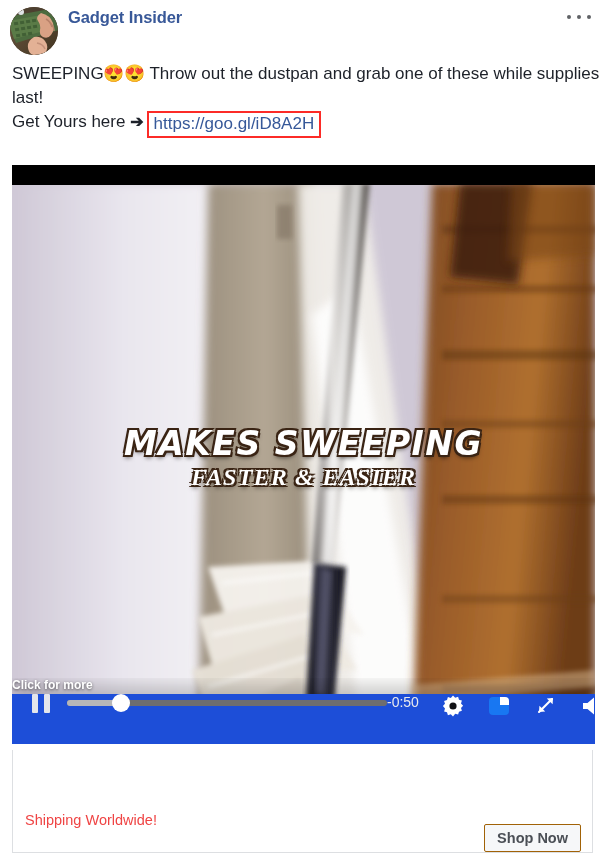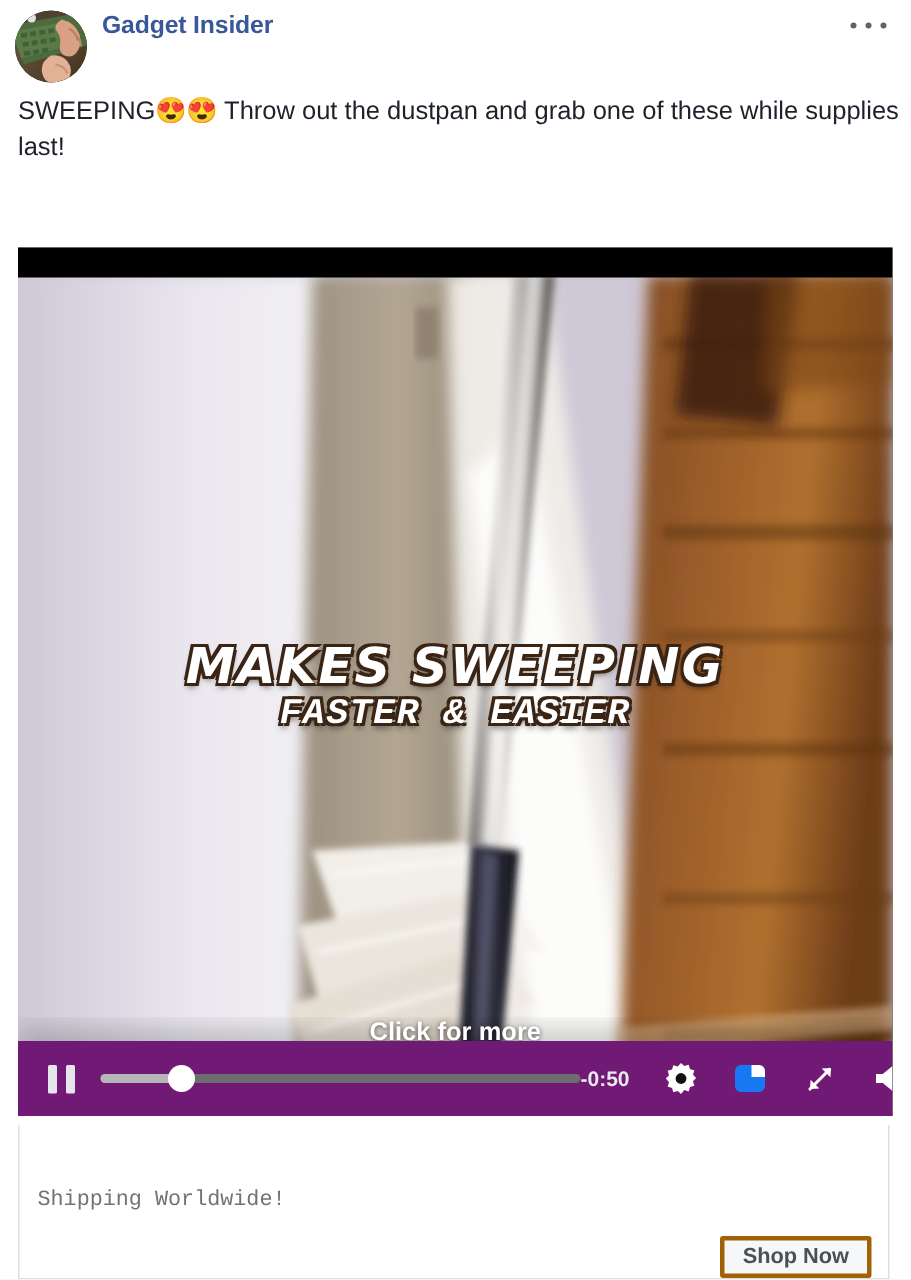--- a/index.html
+++ b/index.html
@@ -142,57 +142,55 @@
     font-style: italic;
     color: #ffffff;
     letter-spacing: 1.5px;
     line-height: 34px;
     text-shadow:
       -2px -2px 0 #3a2414, 2px -2px 0 #3a2414,
       -2px 2px 0 #3a2414, 2px 2px 0 #3a2414,
       0 3px 4px rgba(0,0,0,.55);
   }
   .ov-line2 {
-    font-family: Liberation Mono, monospace;
+    font-family: Liberation Serif, serif;
     font-size: 24px;
     font-weight: bold;
     font-style: italic;
     color: #ffffff;
     letter-spacing: 1.2px;
     line-height: 28px;
     margin-top: 2px;
     text-shadow:
       -2px -2px 0 #3a2414, 2px -2px 0 #3a2414,
       -2px 2px 0 #3a2414, 2px 2px 0 #3a2414,
       0 3px 4px rgba(0,0,0,.55);
   }
   .click-for-more {
     position: absolute;
     left: 0; top: 513px;
     width: 583px;
-    text-align: center;
-    font-size: 17px;
+    font-size: 12px;
     font-weight: bold;
     color: #ffffff;
     z-index: 5;
     text-shadow: 0 1px 3px rgba(0,0,0,.6);
     cursor: pointer;
   }
 
   
   .controls {
     position: absolute;
     left: 0; bottom: 0;
     width: 583px;
     height: 50px;
-    background: #701a75;
-    display: flex;
-    align-items: center;
+    background: #1d4ed8;
+    display: flex;
+    align-items: flex-start;
     z-index: 8;
-    font-weight: bold;
   }
   .ctl-pause {
     width: 18px; height: 19px;
     margin-left: 20px;
     display: flex;
     justify-content: space-between;
     cursor: pointer;
     flex: none;
   }
   .ctl-pause span {
@@ -268,34 +266,33 @@
     position: absolute;
     left: 12px; top: 17px;
     font-family: "Liberation Serif", serif;
     font-size: 25px;
     line-height: 30px;
     color: #1d2129;
     white-space: nowrap;
   }
   .card-subtitle {
     position: absolute;
-    left: 12px; top: 40px;
+    left: 12px; top: 60px;
     font-size: 14.5px;
     line-height: 20px;
-    color: #737373;
+    color: #ef4444;
     white-space: nowrap;
-    font-family: Liberation Mono, monospace;
   }
   .cta-button {
     position: absolute;
     right: 11px; bottom: 0px;
     min-width: 96px;
     height: 28px;
     background: #f6f7f9;
-    border: 3px solid #a16207;
+    border: 1px solid #a16207;
     border-radius: 2px;
     color: #4b4f56;
     font-size: 14.5px;
     font-weight: bold;
     display: flex;
     align-items: center;
     justify-content: center;
     padding: 0 12px;
     box-sizing: border-box;
     cursor: pointer;
@@ -370,20 +367,21 @@
 
     <div class="more-menu">
       <i></i>
       <i></i>
       <i></i>
     </div>
   </div>
 
   <div class="post-text">
     <div class="line"><span>SWEEPING</span><span class="emoji">😍😍</span><span> Throw out the dustpan and grab one of these while supplies last!</span></div>
+    <div class="line"><span>Get Yours here </span><span class="arrow-glyph">➔</span><span class="link-box"><span class="post-link">https://goo.gl/iD8A2H</span></span></div>
   </div>
 
   <div class="video-wrap">
 
     <svg class="video-scene" viewBox="0 0 583 585" preserveAspectRatio="none">
       <defs>
         <linearGradient id="wallL" x1="0" y1="0" x2="1" y2="0">
           <stop offset="0" stop-color="#cfc8d6"></stop>
           <stop offset="0.55" stop-color="#e9e6ee"></stop>
           <stop offset="1" stop-color="#f3f1f5"></stop>

